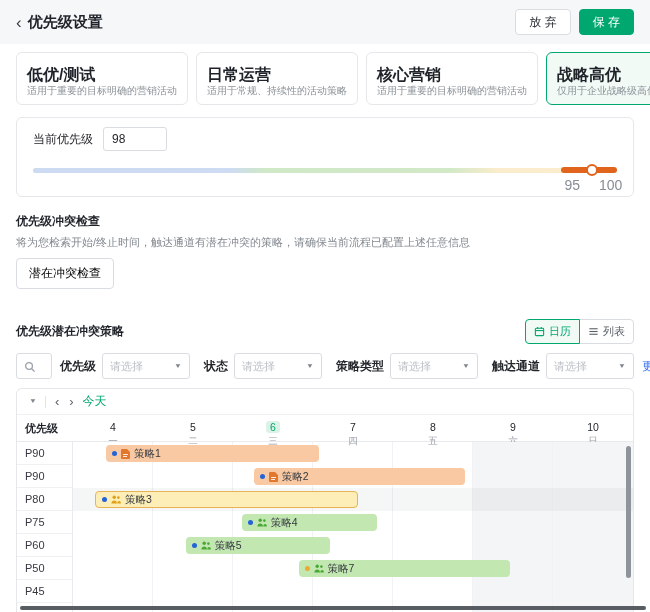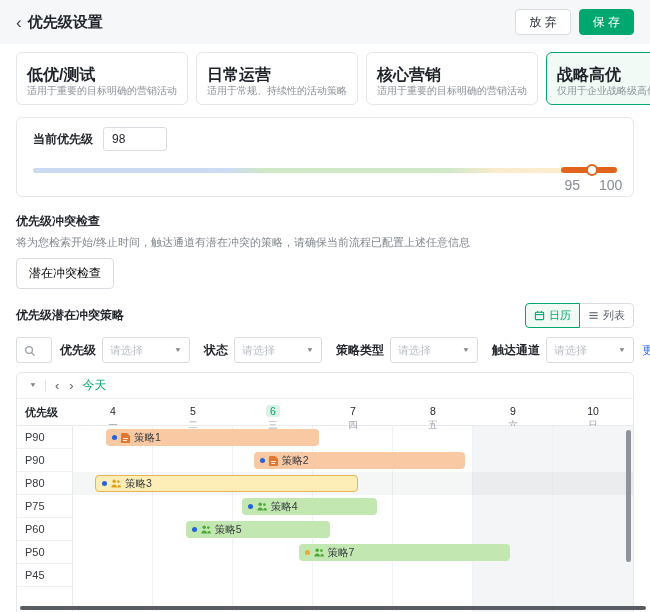--- a/index.html
+++ b/index.html
@@ -22,35 +22,35 @@
   
   .cards { display:flex; gap:8px; margin-top:8px; }
   .card { flex:1; border:1px solid #e5e7ea; border-radius:6px; padding:6px 10px 7px; background:#fff; cursor:pointer; }
   .card.sel { border-color:#00a870; background:#f2faf6; }
   .card .t { font-size:16px; font-weight:bold; line-height:15px;margin-top:8px; }
   .card .d { font-size:10px; color:#8b9197; line-height:13px; margin-top:2px; white-space:nowrap; }
 
   
   .pbox { border:1px solid #e5e7ea; border-radius:6px; margin-top:12px; padding:9px 16px 10px; }
   .pbox .row1 { display:flex; align-items:center; gap:10px; }
-  .pbox .lbl { font-size:12px; color:#23262b;font-weight:bold; }
+  .pbox .lbl { font-size:12px; color:#23262b; }
   .pbox input { width:64px; height:24px; border:1px solid #d9dce1; border-radius:3px; padding:0 8px; font-size:12px; color:#23262b; outline:none; }
   .slider { position:relative; margin-top:13px; height:22px; }
   .track { position:absolute; left:0; right:4px; top:4px; height:5px; border-radius:3px;
     background:linear-gradient(to right,#ccdaf2 0%,#cddcf2 34%,#cfe8c6 40%,#d2e9c8 72%,#faeccc 80%,#fbeecd 100%); }
   .active-seg { position:absolute; top:3px; height:6px; border-radius:3px; background:#e0641b; }
   .handle { position:absolute; top:0; width:12px; height:12px; border-radius:50%; background:#fff; border:2px solid #e0641b; }
   .range-labels { position:absolute; top:13px; font-size:14px; color:#878d94; }
 
   
   .conf-desc { font-size:11px; color:#82888f; margin-top:5px; }
   .conf-btn { display:inline-block; margin-top:8px; background:#fff; border:1px solid #d9dce1; border-radius:4px; font-size:12px; padding:6px 12px; cursor:pointer; }
 
   
-  .list-head { display:flex; align-items:center; margin-top:14px; }
+  .list-head { display:flex; align-items:center; margin-top:30px; }
   .list-head .sp { flex:1; }
   .vt { display:flex; }
   .vt-btn { display:flex; align-items:center; gap:4px; font-size:11px; padding:4px 8px; background:#fff; border:1px solid #d9dce1; color:#5c6169; cursor:pointer; }
   .vt-btn.first { border-radius:4px 0 0 4px; }
   .vt-btn.last { border-radius:0 4px 4px 0; margin-left:-1px; }
   .vt-btn.on { color:#00a870; border-color:#00a870; background:#f2faf6; position:relative; z-index:1; }
 
   
   .filters { display:flex; align-items:center; margin-top:9px; gap:8px; }
   .search { position:relative; width:150px; height:26px; }

